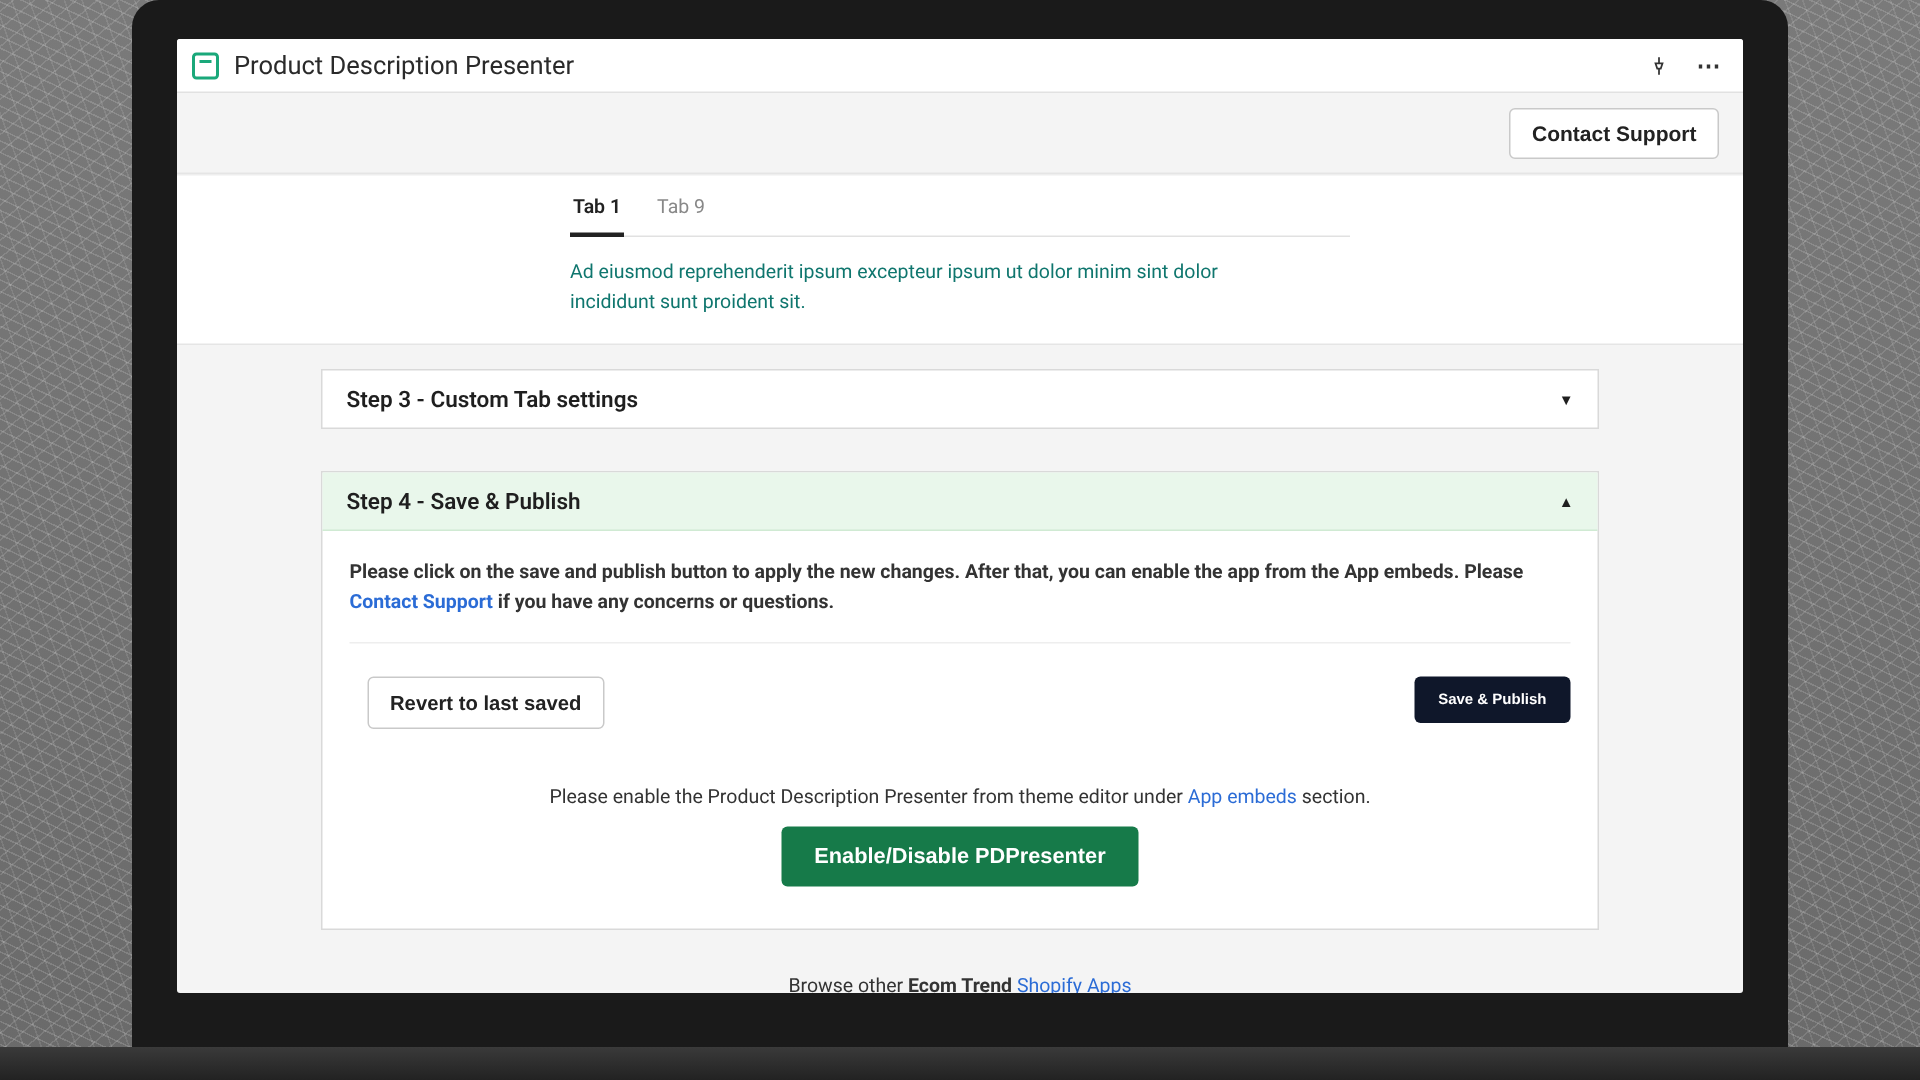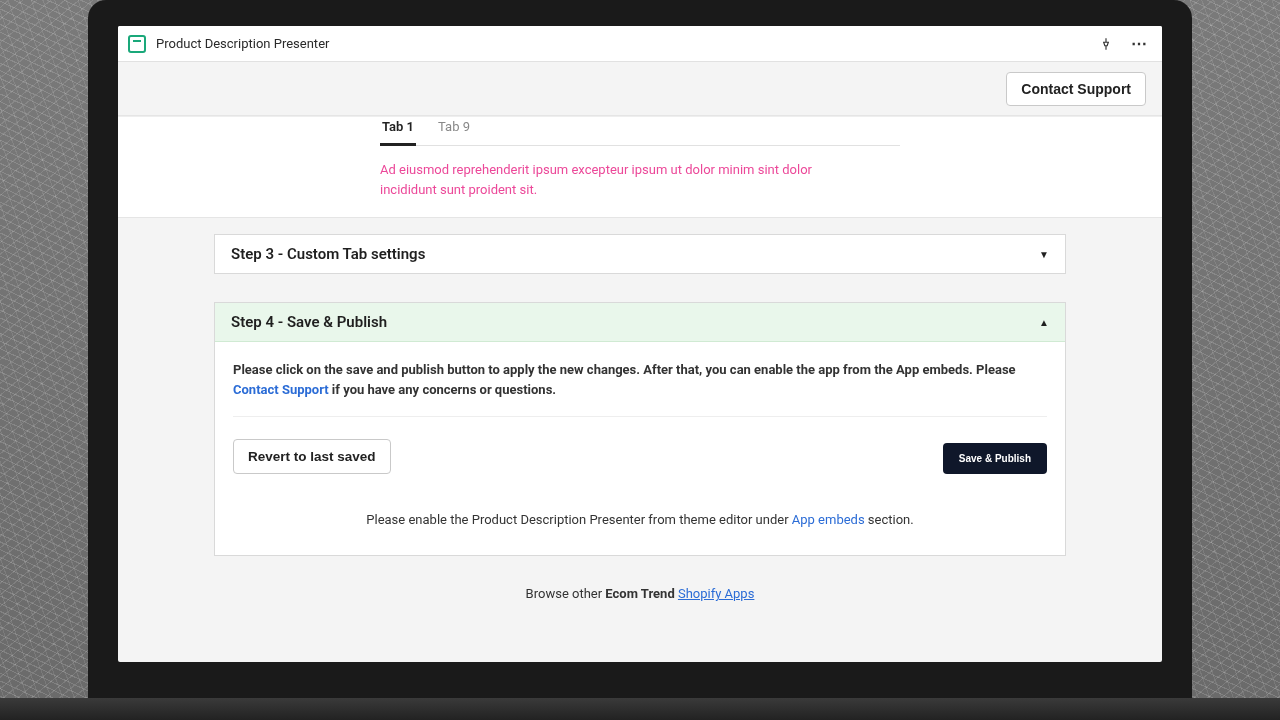--- a/index.html
+++ b/index.html
@@ -61,21 +61,21 @@
     border-radius: 3px;
     position: relative;
   }
   .app-icon::before {
     content:"";
     position:absolute;
     left:3px; right:3px; top:3px;
     height:2px;
     background:#1aa87a;
   }
-  .app-title { font-size: 13px; color:#2a2a2a; }
+  .app-title { font-size: 17px; color:#2a2a2a; }
   .titlebar-spacer { flex:1; }
   .pin-icon, .more-icon { cursor:pointer; color:#333; padding:4px; }
   .pin-icon svg { display:block; }
   .more-icon { font-size:16px; font-weight:bold; letter-spacing:1px; }
 
   .toolbar {
     height: 54px;
     display:flex;
     align-items:center;
     justify-content:flex-end;
@@ -107,34 +107,34 @@
     padding: 0 130px;
   }
   .tabs {
     display:flex;
     gap: 20px;
     border-bottom: 1px solid #e1e1e1;
     margin-bottom: 14px;
     width: 520px;
   }
   .tab {
-    padding: 2px 2px 9px 2px;
+    padding: 14px 2px 9px 2px;
     font-size:13px;
     color:#888;
     cursor:pointer;
   }
   .tab.active {
     color:#222;
     font-weight:600;
     border-bottom: 3px solid #222;
     margin-bottom:-1px;
   }
   .tab-body {
     font-size:13px;
-    color:#ec4899;
+    color:#0f766e;
     line-height:1.5;
     max-width: 490px;
   }
 
   .panels { padding: 16px 96px 20px 96px; }
 
   .panel {
     background:#fff;
     border:1px solid #d9d9d9;
     border-radius:0;
@@ -162,22 +162,23 @@
     line-height:1.55;
     border-bottom:1px solid #eee;
     padding-bottom:16px;
     font-weight:bold;
   }
   .desc a { color:#2b6cd6; text-decoration:none; }
 
   .row-buttons {
     display:flex;
     justify-content:space-between;
-    align-items:flex-end;
+    align-items:flex-start;
     margin-top:22px;
+    margin-left:12px;
   }
   .btn-revert {
     background:#fff;
     border:1px solid #c9c9c9;
     border-radius:4px;
     padding:9px 14px;
     font-size:13.5px;
     font-weight:600;
     color:#222;
     cursor:pointer;
@@ -275,20 +276,21 @@
           <div class="panel-body">
             <div class="desc">
               <span>Please click on the save and publish button to apply the new changes. After that, you can enable the app from the App embeds. Please </span><a href="#">Contact Support</a><span> if you have any concerns or questions.</span>
             </div>
             <div class="row-buttons">
               <button class="btn-revert">Revert to last saved</button>
               <button class="btn-save">Save &amp; Publish</button>
             </div>
             <div class="enable-row">
               <span>Please enable the Product Description Presenter from theme editor under </span><a href="#">App embeds</a><span> section.</span>
+              <button class="btn-enable">Enable/Disable PDPresenter</button>
             </div>
           </div>
         </div>
 
         <div class="footer">
           <span>Browse other </span><strong>Ecom Trend</strong><span> </span><a href="#">Shopify Apps</a>
         </div>
 
       </div>
     </div>

